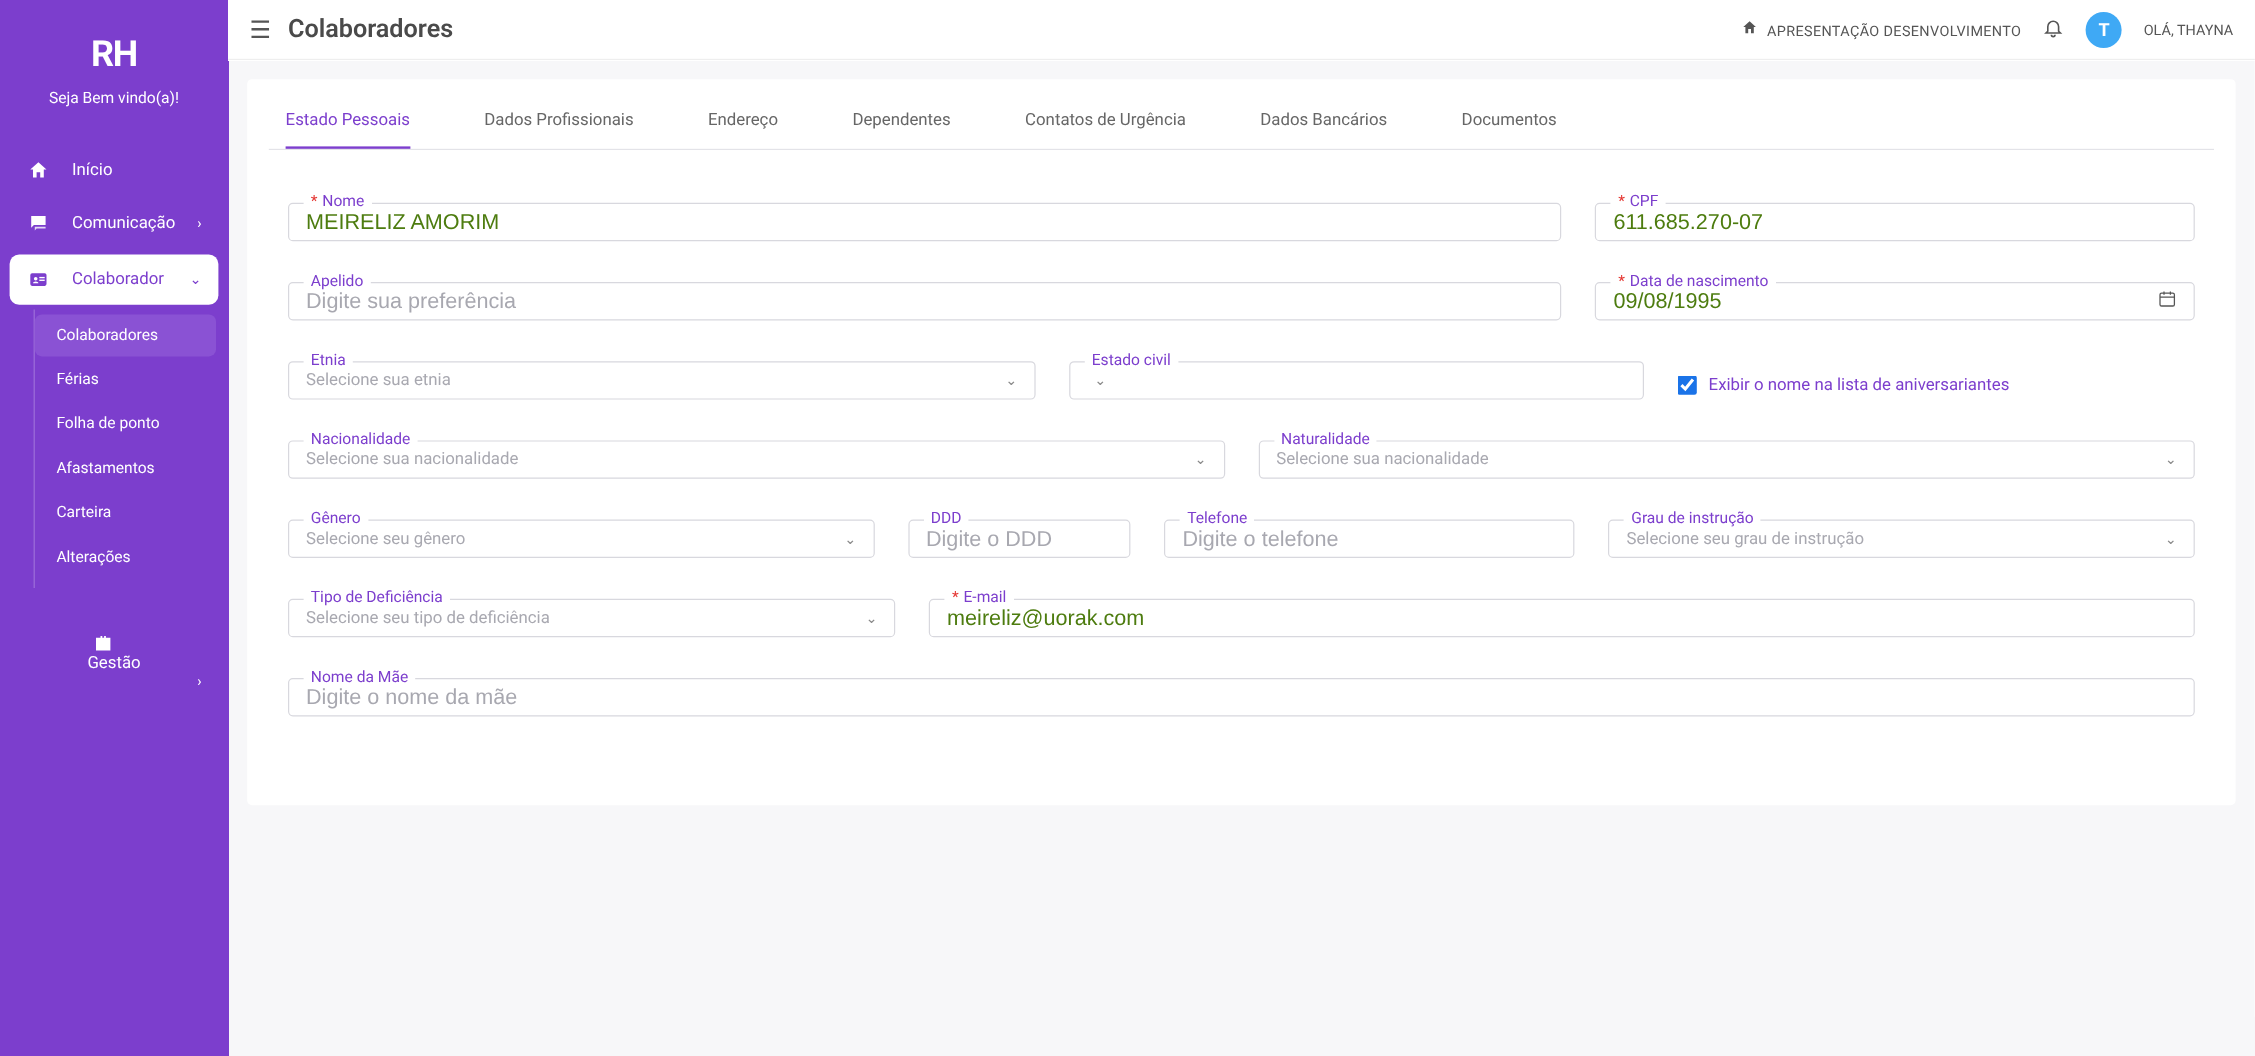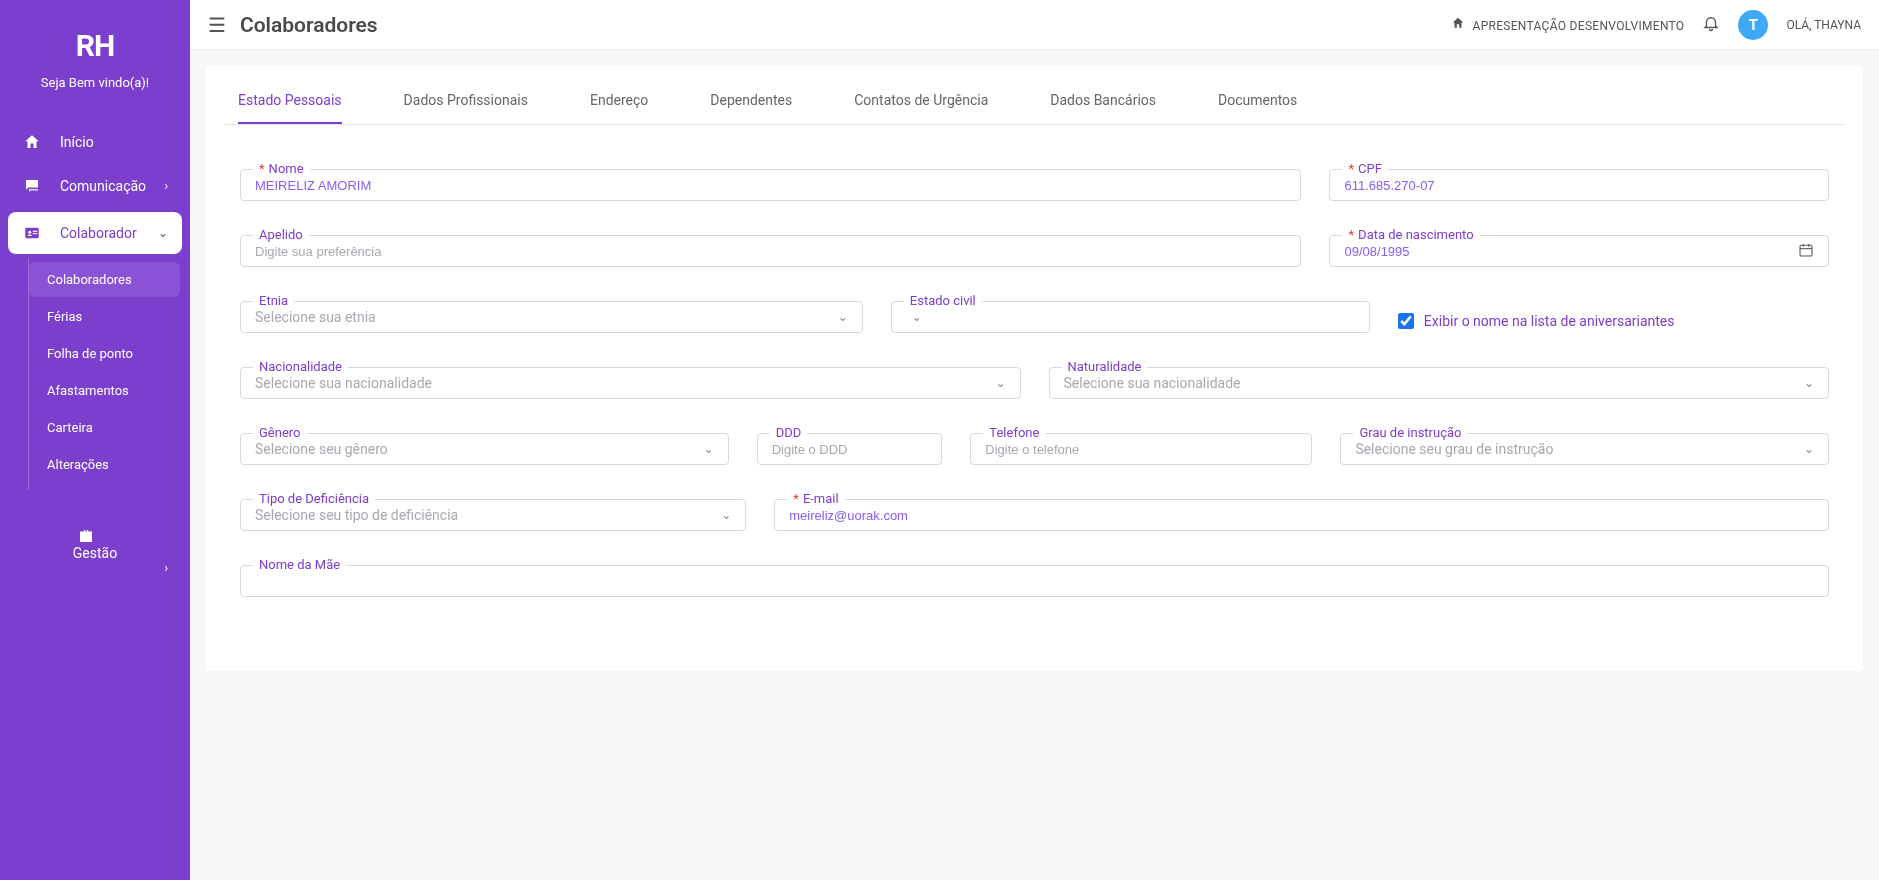--- a/index.html
+++ b/index.html
@@ -37,21 +37,21 @@
     
     .tabs { display: flex; gap: 62px; border-bottom: 1px solid #e3e3e8; padding: 0 0 0 14px; margin-bottom: 44px; }
     .tab { padding: 10px 0 14px; font-size: 14px; color: #666; cursor: pointer; border-bottom: 2px solid transparent; }
     .tab.active { color: #7c3ecd; border-bottom-color: #7c3ecd; }
     
     
     .form { padding: 0 16px; }
     .row { display: flex; gap: 28px; margin-bottom: 34px; align-items: flex-start; }
     .field { position: relative; flex: 1; }
     .field-border { border: 1px solid #d8d8de; border-radius: 4px; height: 32px; display: flex; align-items: center; padding: 0 14px; position: relative; }
-    .field-border input { border: none; outline: none; width: 100%; font-size: 13px; background: transparent; color: #8b5cf6; }
+    .field-border input { border: none; outline: none; width: 100%; font-size: 18px; background: transparent; color: #4d7c0f; }
     .field-border input::placeholder { color: #a8a8b0; }
     .field-label { position: absolute; left: 12px; top: -9px; background: #fff; padding: 0 6px; font-size: 13px; color: #7c3ecd; white-space: nowrap; }
     .req::before { content: "*"; color: #e53935; margin-right: 4px; }
     .select-fake { color: #a8a8b0; font-size: 14px; width: 100%; }
     .chevdown { color: #888; font-size: 12px; margin-left: 6px; }
     .cal-icon { color: #666; margin-left: 6px; }
     .checkbox-wrap { display: flex; align-items: center; gap: 10px; padding-top: 12px; white-space: nowrap; }
     .checkbox-wrap input { width: 16px; height: 16px; accent-color: #1a73e8; }
     .checkbox-wrap label { color: #7c3ecd; font-size: 14px; cursor: pointer; }
     
@@ -296,19 +296,20 @@
             <span class="field-label req">E-mail</span>
             <input value="meireliz@uorak.com" style="">
           </div>
         </div>
       </div>
 
       <div class="row">
         <div class="field w-mae">
           <div class="field-border">
             <span class="field-label">Nome da Mãe</span>
+            <input placeholder="Digite o nome da mãe" style="">
           </div>
         </div>
       </div>
 
     </div>
   </div>
 </main>
 
 </body></html>

